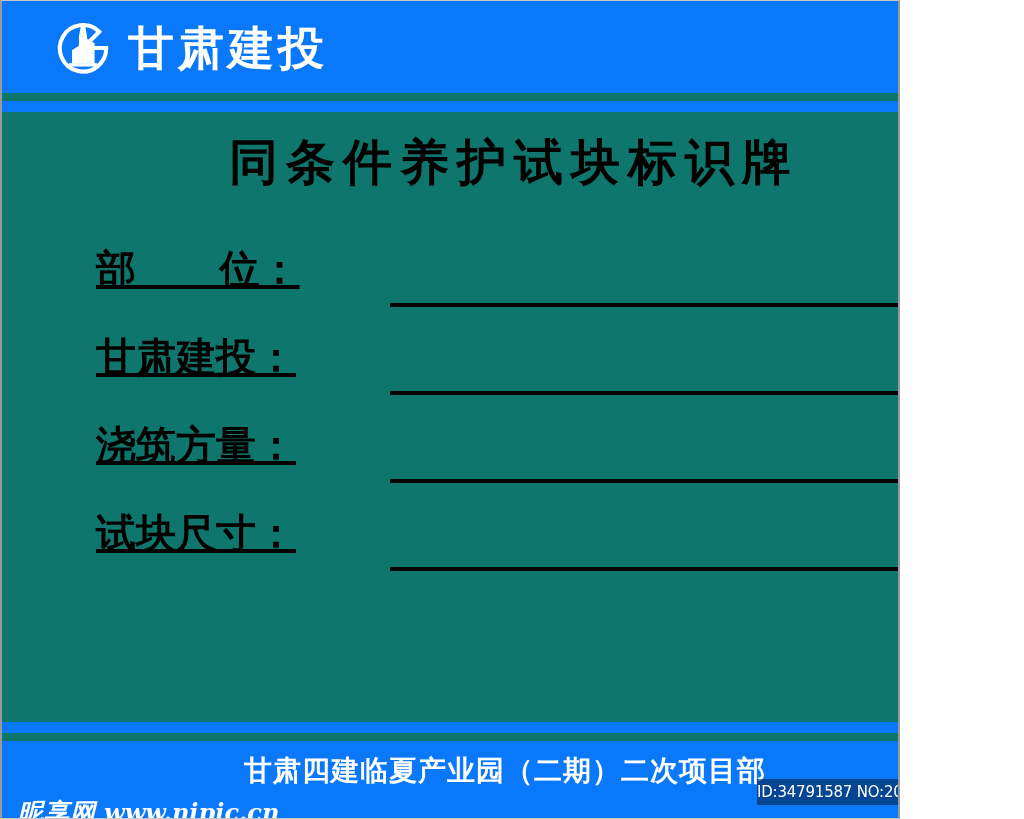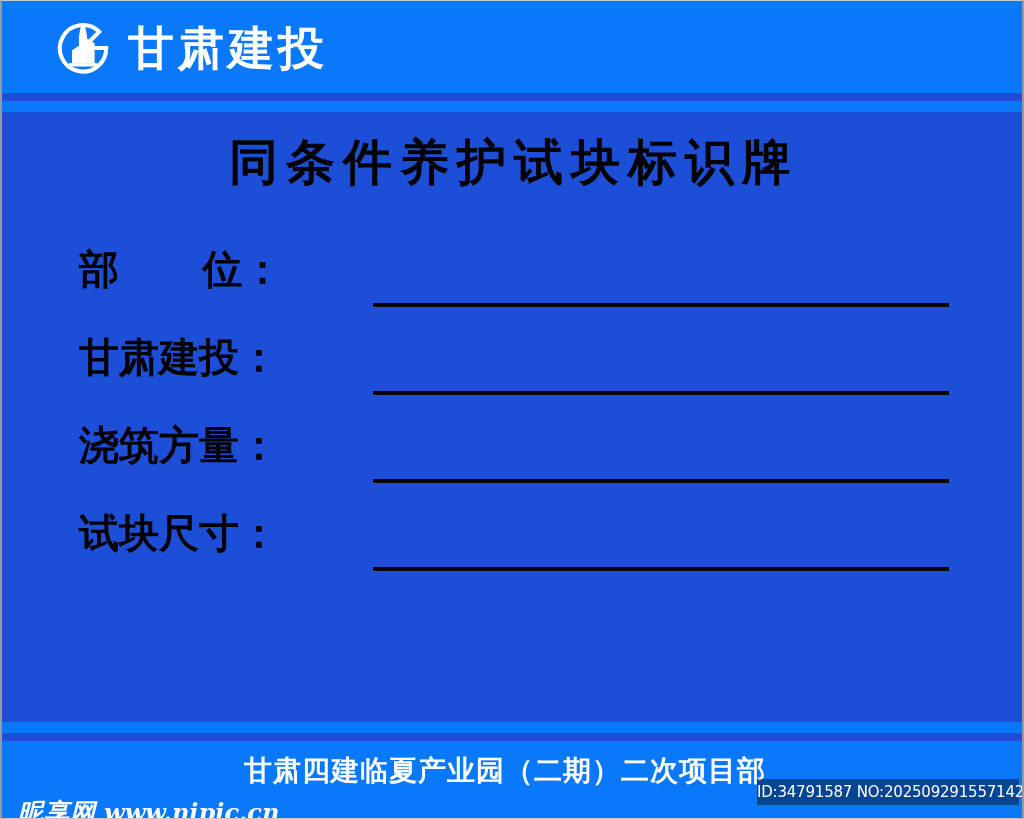--- a/index.html
+++ b/index.html
@@ -9,23 +9,23 @@
   }
   body {
     width: 1024px;
     height: 819px;
     font-family: "DejaVu Sans", "Liberation Sans", sans-serif;
     overflow: hidden;
   }
 
   #board {
     position: relative;
-    width: 1024px;
+    width: 900px;
     height: 819px;
-    background: #1d4ed8;
+    background: #0f766e;
     box-sizing: border-box;
     border-left: 2px solid #9a9a9a;
     border-right: 2px solid #9a9a9a;
     border-top: 1px solid #c8c8c8;
     border-bottom: 1px solid #c8c8c8;
     overflow: hidden;
   }
 
   
   .header-band {
@@ -82,23 +82,24 @@
     color: #000000;
     letter-spacing: 8px;
     line-height: 1.15;
     white-space: nowrap;
     font-family: "DejaVu Sans", "Liberation Sans", sans-serif;
   }
 
   
   .fields {
     position: absolute;
-    left: 77px;
+    left: 94px;
     top: 248px;
     width: 870px;
+    text-decoration: underline;
   }
   .field-row {
     position: relative;
     height: 88px;
     display: flex;
     align-items: flex-start;
   }
   .field-label {
     width: 272px;
     flex: none;

